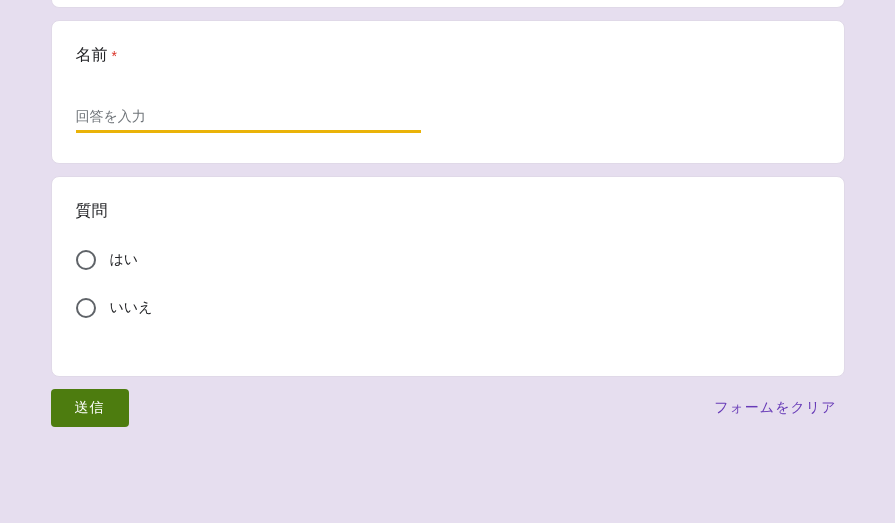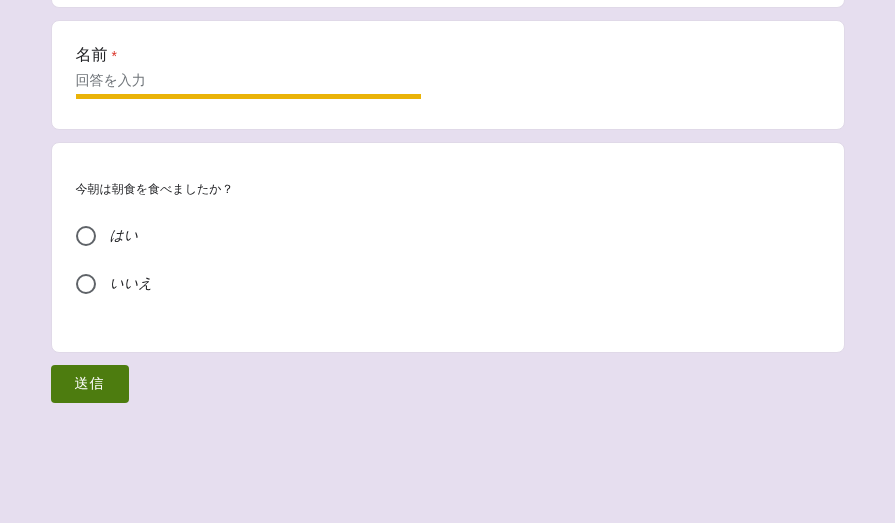--- a/index.html
+++ b/index.html
@@ -38,41 +38,41 @@
     display: flex;
     align-items: center;
   }
   .required-star {
     color: #d93025;
     margin-left: 4px;
     font-size: 14px;
   }
   .text-input {
     border: none;
-    border-bottom: 5px solid #eab308;
+    border-bottom: 3px solid #eab308;
     font-size: 14px;
     padding: 6px 0;
     width: 345px;
+    margin-top: 36px;
     outline: none;
     color: #202124;
     background: transparent;
   }
   .text-input::placeholder { color: #70757a; }
   .card-sub {
     font-size: 12px;
     color: #202124;
     margin-top: 14px;
   }
   .radio-group { margin-top: 28px; }
   .radio-row {
     display: flex;
     align-items: center;
     margin-bottom: 28px;
     cursor: pointer;
-    font-style: italic;
   }
   .radio-row:last-child { }
   .radio-circle {
     width: 20px;
     height: 20px;
     border: 2px solid #5f6368;
     border-radius: 50%;
     margin-right: 14px;
     flex-shrink: 0;
   }
@@ -115,30 +115,31 @@
 
   <div class="card">
     <div class="card-title">
       <span>名前</span>
       <span class="required-star">*</span>
     </div>
     <input type="text" class="text-input" placeholder="回答を入力" style="">
   </div>
 
   <div class="card">
-    <div class="card-sub">今朝は朝食を食べましたか？</div>
+    <div class="card-title">質問</div>
     <div class="radio-group">
       <div class="radio-row">
         <span class="radio-circle"></span>
         <span class="radio-label">はい</span>
       </div>
       <div class="radio-row">
         <span class="radio-circle"></span>
         <span class="radio-label">いいえ</span>
       </div>
     </div>
   </div>
 
   <div class="footer-row">
     <button class="submit-btn">送信</button>
+    <a class="clear-link">フォームをクリア</a>
   </div>
 
 </div>
 
 </body></html>

